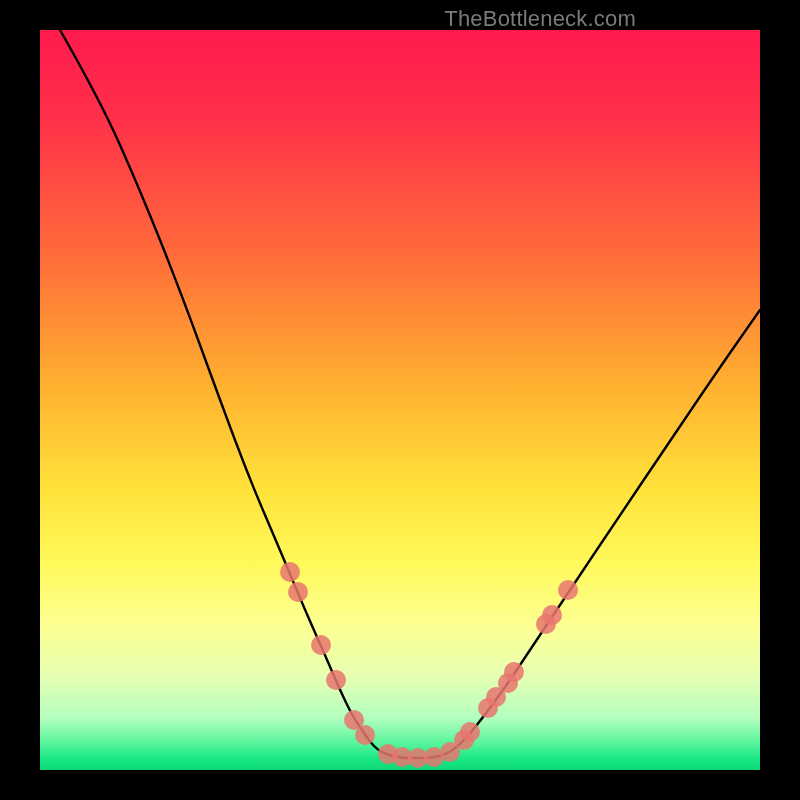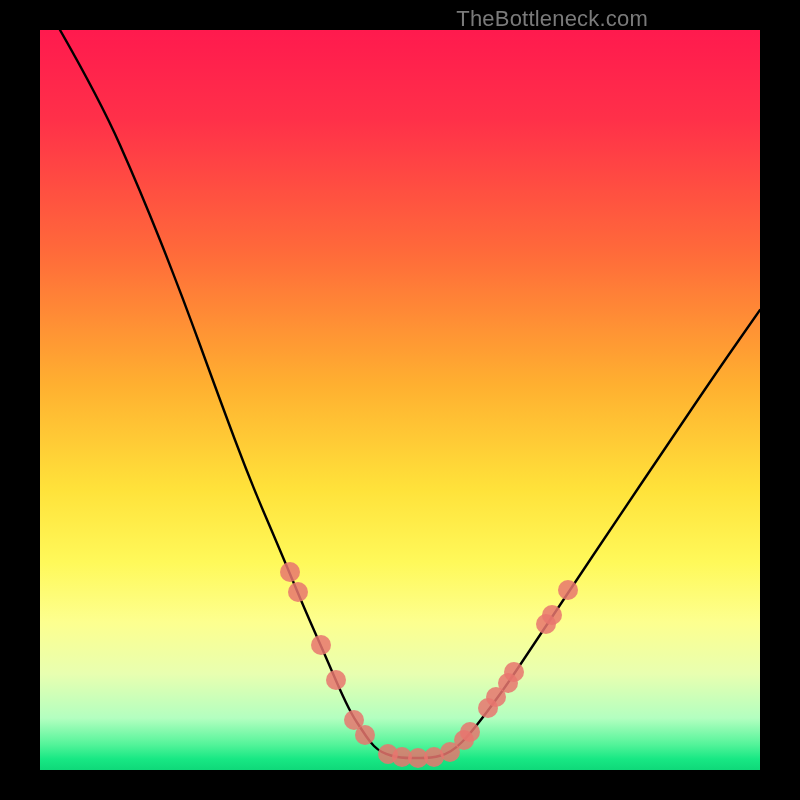--- a/index.html
+++ b/index.html
@@ -9,21 +9,20 @@
     height: 800px;
     overflow: hidden;
     background: #000;
     font-family: Arial, Helvetica, sans-serif;
   }
   .frame {
     position: relative;
     width: 648px;
     height: 800px;
     background: #000;
-    padding-left: 12px;
   }
   .plot-area {
     position: absolute;
     left: 40px;
     top: 30px;
     width: 720px;
     height: 740px;
     overflow: hidden;
   }
   .gradient-bg {

